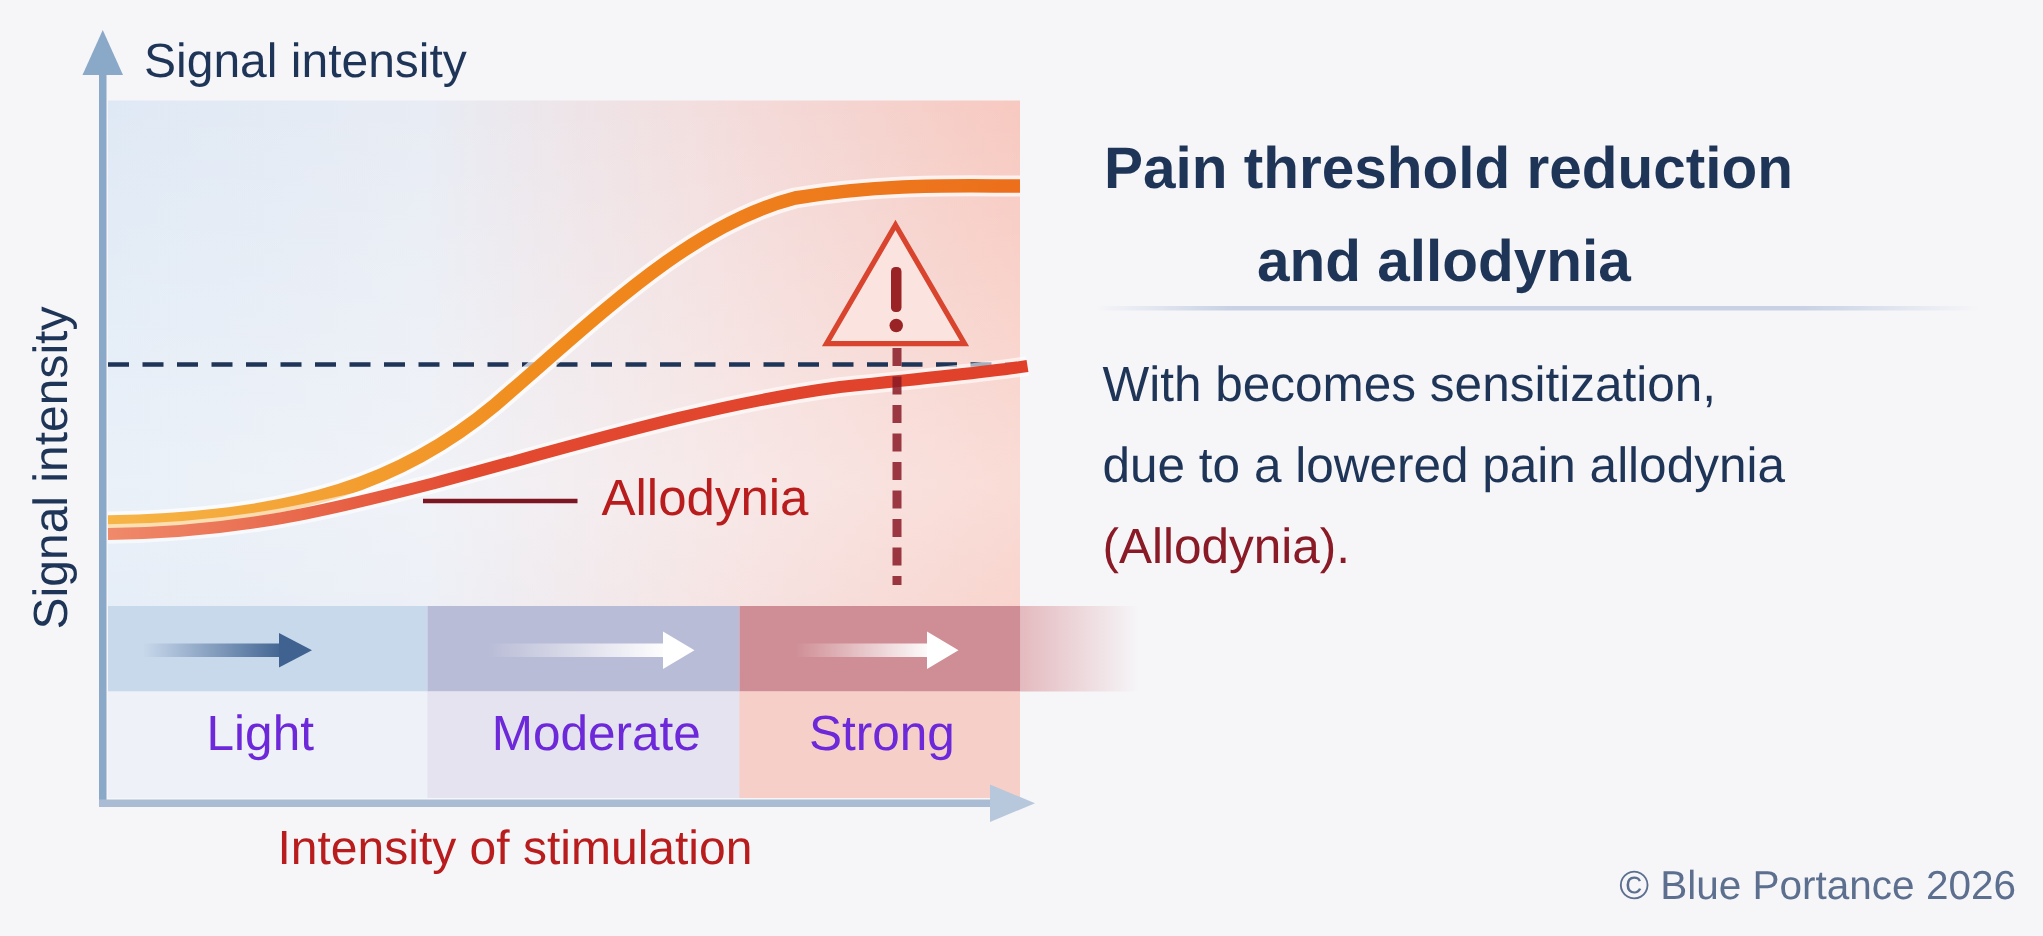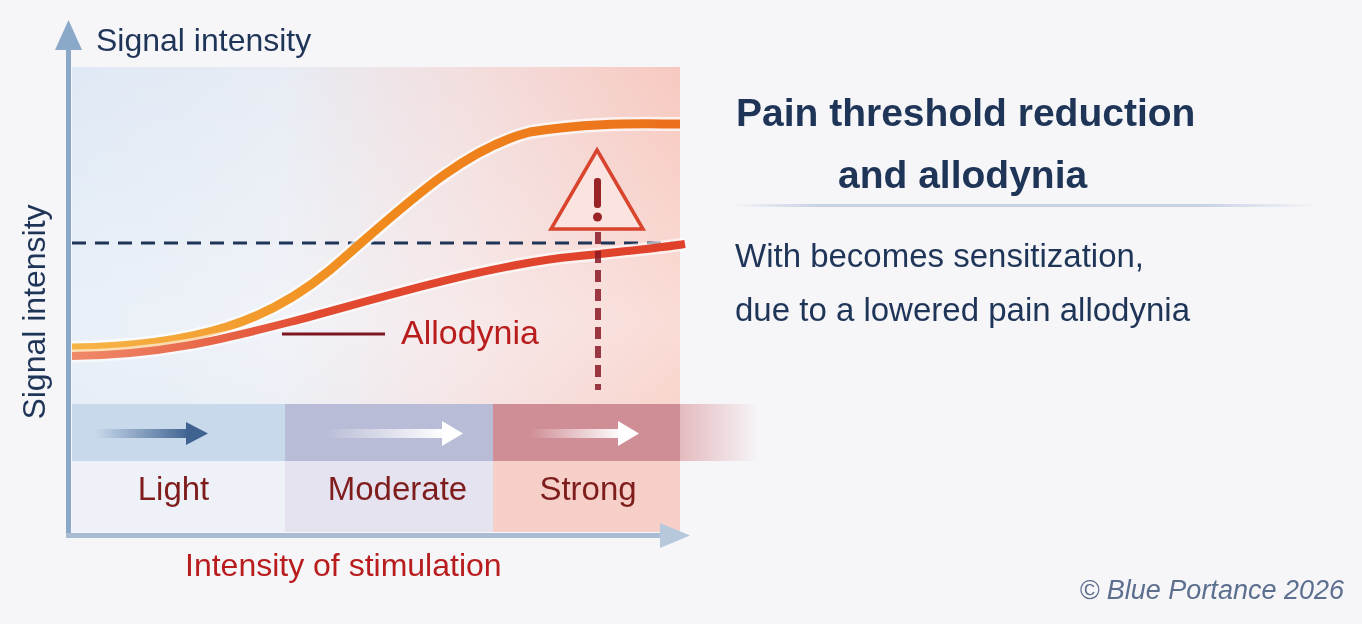--- a/index.html
+++ b/index.html
@@ -20,21 +20,21 @@
   .band-light { left:72px; width:213px; background:#c9d9ec; }
   .band-mod { left:285px; width:208px; background:#b9bcd6; }
   .band-strong { left:493px; width:187px; background:#cf8e95; }
   .band-tail { position:absolute; left:680px; top:404px; width:80px; height:57px;
     background:linear-gradient(90deg, rgba(220,160,165,0.7), rgba(246,246,249,0)); }
   .labelrow { position:absolute; top:461px; height:71px; }
   .lr-light { left:72px; width:213px; background:#eef2f8; }
   .lr-mod { left:285px; width:208px; background:#e4e3ef; }
   .lr-strong { left:493px; width:187px; background:#f6cfc9; }
   .cat-label {
-    position:absolute; top:470px; font-size:33px; color:#7f1d1d;
+    position:absolute; top:470px; font-size:33px; color:#6d28d9;
     text-align:center;
   }
   .axis-title-top {
     position:absolute; left:96px; top:22px; font-size:32px; color:#1f3558;
   }
   .axis-title-y {
     position:absolute; left:34px; top:312px; font-size:32px; color:#1f3558;
     transform:translate(-50%,-50%) rotate(-90deg); white-space:nowrap;
   }
   .axis-title-x {
@@ -50,21 +50,21 @@
   .title .l2 { display:block; padding-left:102px; }
   .divider {
     position:absolute; left:730px; top:204px; width:590px; height:3px;
     background:linear-gradient(90deg, rgba(200,210,228,0), #c8d2e4 15%, #c8d2e4 80%, rgba(200,210,228,0));
   }
   .body-text {
     position:absolute; left:735px; top:229px; font-size:33px; color:#1f3558; line-height:54px;
   }
   .body-text .accent { color:#8a1a26; }
   .copyright {
-    position:absolute; right:18px; top:575px; font-size:27px; color:#5d6f8f;font-style:italic;
+    position:absolute; right:18px; top:575px; font-size:27px; color:#5d6f8f;
   }
   svg.overlay { position:absolute; left:0; top:0; }
 </style>
 </head>
 <body>
 
 <div class="plot-bg"></div>
 <div class="plot-fade"></div>
 
 <div class="band band-light"></div>
@@ -151,15 +151,16 @@
 
 <div class="title">
   <span>Pain threshold reduction</span>
   <span class="l2">and allodynia</span>
 </div>
 <div class="divider"></div>
 
 <div class="body-text">
   <div>With becomes sensitization,</div>
   <div>due to a lowered pain allodynia</div>
+  <div class="accent">(Allodynia).</div>
 </div>
 
 <div class="copyright">© Blue Portance 2026</div>
 
 </body></html>

